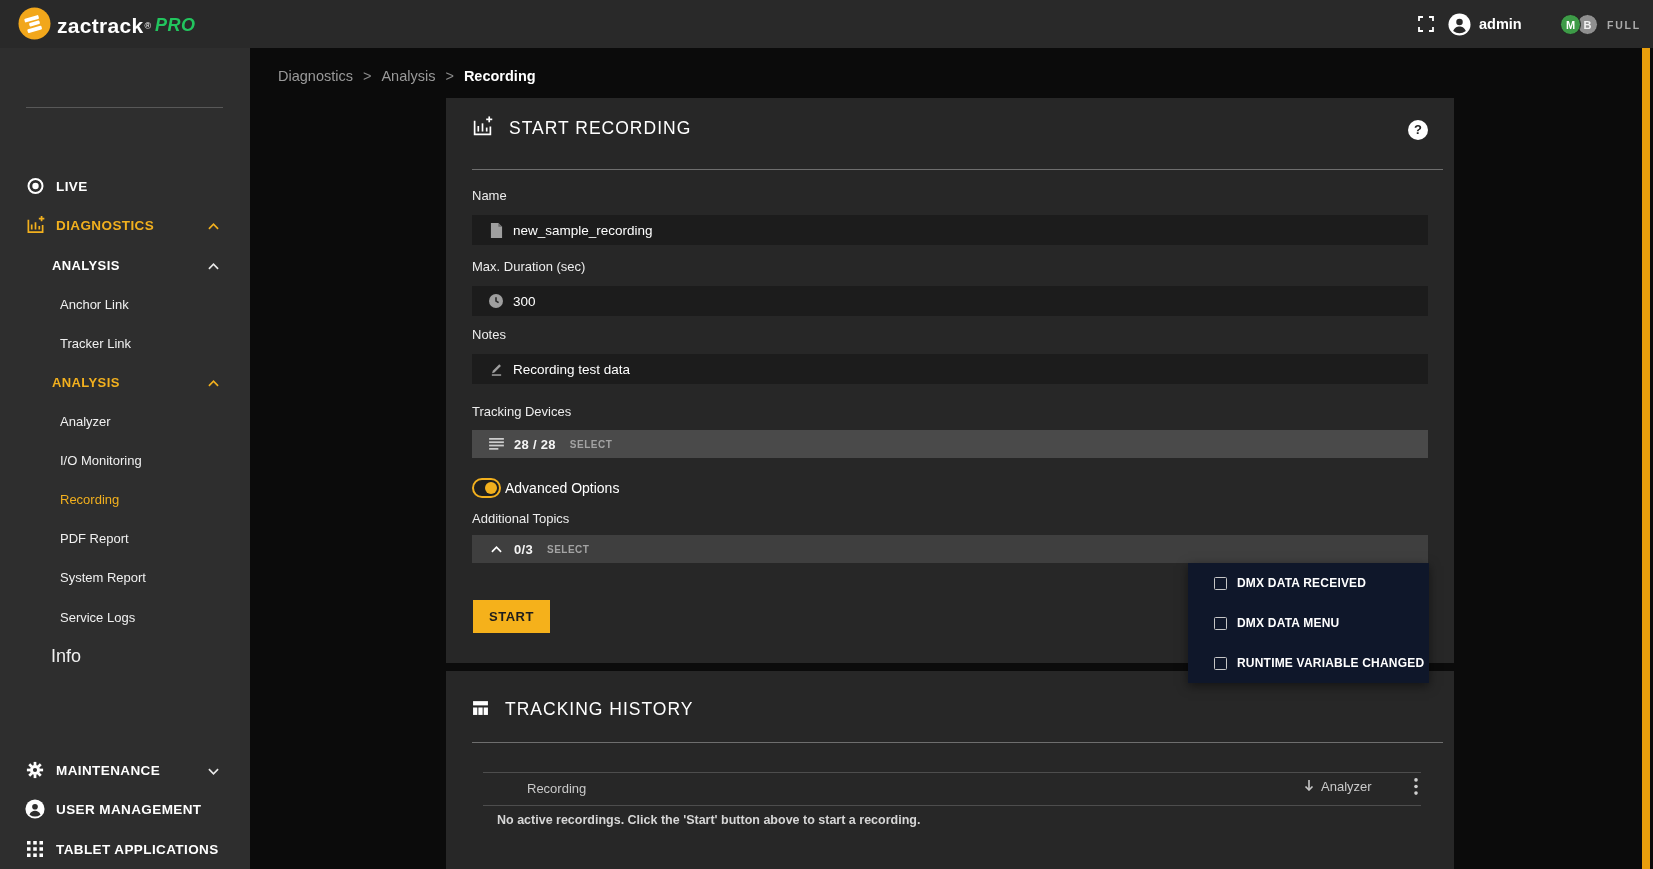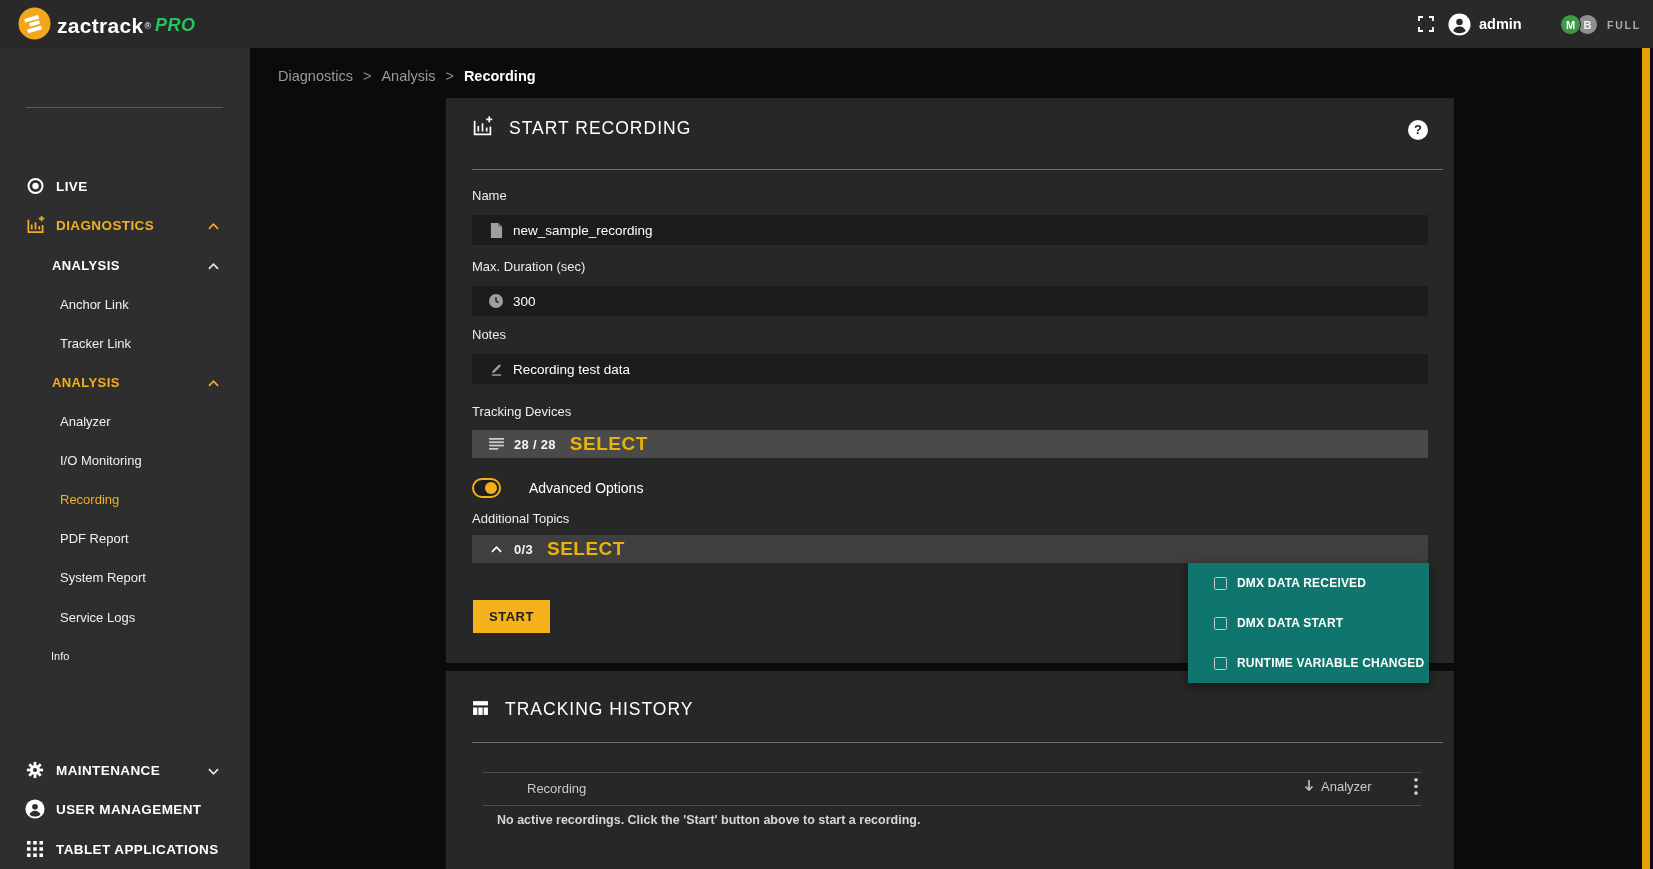--- a/index.html
+++ b/index.html
@@ -27,21 +27,21 @@
   .menu-head { position:absolute; left:0; top:18px; width:250px; height:28px; cursor:pointer; }
   .menu-back { position:absolute; left:30px; top:7px; }
   .menu-label { position:absolute; left:56px; top:5px; color:#fff; font-size:13.5px; font-weight:700; letter-spacing:.5px; }
   .sb-divider { position:absolute; left:26px; top:59px; width:197px; height:1px; background:#585858; }
   .si { position:absolute; left:0; width:250px; height:27px; cursor:pointer; }
   .si-ic { position:absolute; left:24px; top:50%; transform:translateY(-50%); width:22px; display:flex; justify-content:center; }
   .si-lb { position:absolute; top:50%; transform:translateY(-50%); white-space:nowrap; }
   .lvl0 .si-lb { left:56px; color:#fff; font-size:13.5px; font-weight:700; letter-spacing:.4px; }
   .lvl1 .si-lb { left:52px; color:#fff; font-size:13px; font-weight:700; letter-spacing:.4px; }
   .lvl2 .si-lb { left:60px; color:#f0f0f0; font-size:13px; font-weight:400; }
-  .lvl2b .si-lb { left:51px; color:#f0f0f0; font-size:11px; font-weight:400; }
+  .lvl2b .si-lb { left:51px; color:#f0f0f0; font-size:18px; font-weight:400; }
   .si.yellow .si-lb { color:#F2B01E; }
   .si-ch { position:absolute; left:208px; top:50%; transform:translateY(-50%); color:#e8e8e8; }
   .si-ch.yl { color:#F2B01E; }
 
   
   .content { position:absolute; left:250px; top:48px; width:1403px; height:821px; background:#0b0b0b; }
   .breadcrumb { position:absolute; left:278px; top:68px; font-size:14.5px; color:#9a9a9a; z-index:2; }
   .breadcrumb .sep { margin:0 10px; color:#8a8a8a; }
   .crumb { cursor:pointer; }
   .crumb-current { color:#fff; font-weight:700; }
@@ -59,35 +59,35 @@
 
   .f-label { position:absolute; left:26px; color:#ededed; font-size:13px; }
   .input-row { position:absolute; left:26px; width:956px; height:30px; background:#1c1c1c;
                display:flex; align-items:center; cursor:text; }
   .input-row .f-ic { width:16px; margin-left:16px; display:flex; justify-content:center; }
   .input-row .f-val { margin-left:9px; color:#fff; font-size:13.5px; }
 
   .select-row { position:absolute; left:26px; width:956px; height:28px; display:flex; align-items:center; cursor:pointer; }
   .select-row .f-ic { width:16px; margin-left:16px; display:flex; justify-content:center; }
   .sel-count { margin-left:10px; color:#f5f5f5; font-size:13px; font-weight:700; letter-spacing:.3px; }
-  .sel-label { margin-left:14px; color:#eab308; font-size:19px; font-weight:700; letter-spacing:.5px; }
+  .sel-label { margin-left:14px; color:#a3a3a3; font-size:10px; font-weight:700; letter-spacing:.5px; }
   .row-devices { top:332px; background:#4a4a4a; }
   .row-topics { top:437px; background:#3f3f3f; }
 
   .toggle-row { position:absolute; left:26px; top:378px; height:24px; display:flex; align-items:center; cursor:pointer; }
   .toggle { position:relative; width:29px; height:20px; border:2px solid #F2B01E; border-radius:11px; background:#1f1f1f; }
   .toggle-knob { position:absolute; right:2px; top:2px; width:12px; height:12px; border-radius:50%; background:#F2B01E; }
-  .toggle-label { margin-left:28px; color:#fff; font-size:14px; }
+  .toggle-label { margin-left:4px; color:#fff; font-size:14px; }
 
   .start-btn { position:absolute; left:27px; top:502px; width:77px; height:33px; background:#F5B11B; border:none;
                color:#1d1d1d; font-family:"Liberation Sans",sans-serif; font-size:13px; font-weight:700;
                letter-spacing:.5px; cursor:pointer; }
 
   
-  .dropdown { position:absolute; left:1188px; top:563px; width:241px; height:120px; background:#0f766e;
+  .dropdown { position:absolute; left:1188px; top:563px; width:241px; height:120px; background:#0f172a;
               box-shadow:0 3px 10px rgba(0,0,0,.5); z-index:6; }
   .dd-item { position:absolute; left:0; width:241px; height:40px; display:flex; align-items:center; cursor:pointer; }
   .dd-check { width:13px; height:13px; border:1.5px solid #c6c6c6; border-radius:1.5px; margin-left:26px; background:transparent; }
   .dd-label { margin-left:10px; color:#fff; font-size:12px; font-weight:600; letter-spacing:.2px; white-space:nowrap; }
 
   
   .tbl-line { position:absolute; height:1px; background:#4d4d4d; }
   .tbl-top { left:37px; top:101px; width:938px; }
   .tbl-bottom { left:37px; top:134px; width:938px; }
   .col-recording { position:absolute; left:81px; top:110px; color:#c9c9c9; font-size:13px; }
@@ -371,21 +371,21 @@
     <button class="start-btn">START</button>
   </div>
 
   <div class="dropdown">
     <div class="dd-item" style="top:0">
       <span class="dd-check"></span>
       <span class="dd-label">DMX DATA RECEIVED</span>
     </div>
     <div class="dd-item" style="top:40px">
       <span class="dd-check"></span>
-      <span class="dd-label">DMX DATA START</span>
+      <span class="dd-label">DMX DATA MENU</span>
     </div>
     <div class="dd-item" style="top:80px">
       <span class="dd-check"></span>
       <span class="dd-label">RUNTIME VARIABLE CHANGED</span>
     </div>
   </div>
 
   <div class="card card2">
     <div class="card-title-row" style="top:28px">
       <span>

